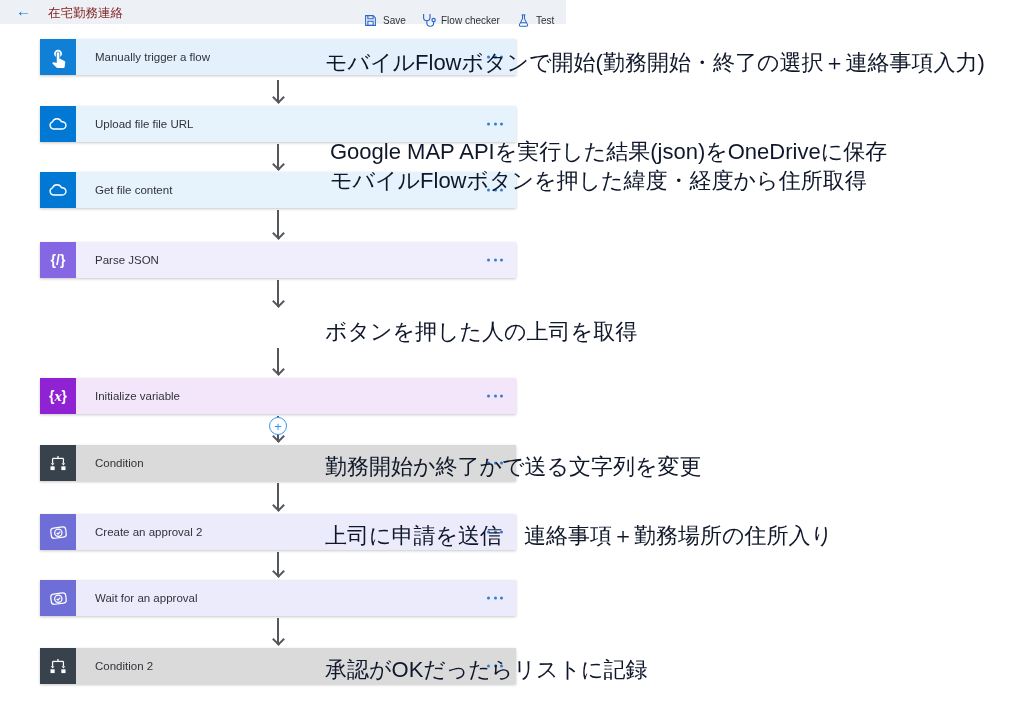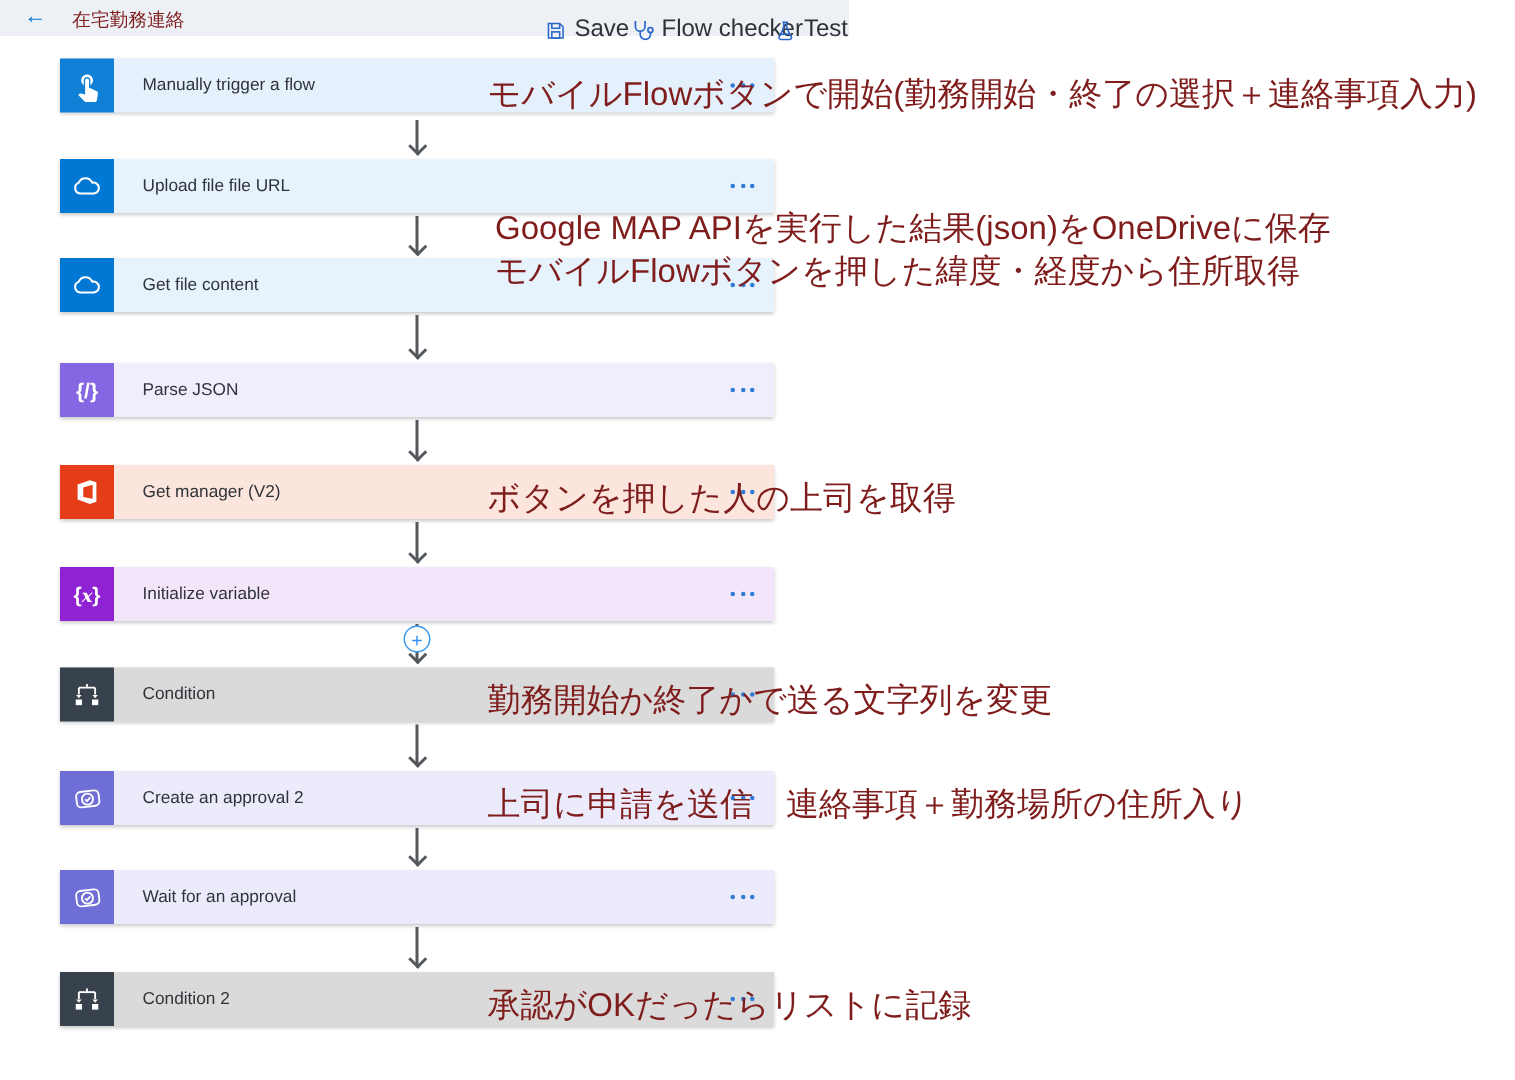--- a/index.html
+++ b/index.html
@@ -6,21 +6,21 @@
   html,body { width:1010px; height:720px; background:#fff; overflow:hidden;
               font-family:"Liberation Sans","DejaVu Sans",sans-serif; }
   .stage { position:relative; width:1010px; height:720px; background:#fff; }
 
   
   .topbar { position:absolute; top:0; left:0; width:566px; height:24px;
             background:#edf0f4; display:flex; align-items:center; }
   .back-btn { position:absolute; left:16px; top:2px; color:#0078d4; font-size:15px; cursor:pointer; }
   .flow-title { position:absolute; left:48px; top:5px; font-size:12.5px; color:#7f1d1d; }
   .cmd-btn { position:absolute; top:0; height:40px; display:flex; align-items:center; gap:5px;
-             font-size:16px; color:#2f3236; cursor:pointer;text-align:center; }
+             font-size:10px; color:#2f3236; cursor:pointer;text-align:center; }
   .cmd-btn svg { display:block; }
 
   
   .card { position:absolute; left:40px; width:476px; height:36px; display:flex;
           box-shadow:0 1px 2.5px rgba(0,0,0,.22); cursor:pointer; }
   .card .icon { width:36px; height:36px; flex:none; display:flex;
                 align-items:center; justify-content:center; color:#fff; }
   .card .body { flex:1; position:relative; display:flex; align-items:center;
                 padding-left:19px; font-size:11.5px; color:#30333a; }
   .dots { position:absolute; right:13px; top:50%; transform:translateY(-50%);
@@ -33,21 +33,21 @@
   .connector { position:absolute; left:277px; width:2px; background:#54575c; }
   .connector::after { content:""; position:absolute; left:-3.5px; bottom:0;
                       width:7px; height:7px; border-right:2px solid #54575c;
                       border-bottom:2px solid #54575c; transform:rotate(45deg); }
   .plus-btn { position:absolute; left:269px; top:417px; width:18px; height:18px;
               border-radius:50%; background:#fff; border:1.5px solid #3b9af0;
               color:#2f93ef; display:flex; align-items:center; justify-content:center;
               font-size:13px; line-height:1; z-index:3; cursor:pointer; }
 
   
-  .annotation { position:absolute; font-size:22px; color:#7f1d1d; white-space:nowrap;
+  .annotation { position:absolute; font-size:22px; color:#0f172a; white-space:nowrap;
                 z-index:5; letter-spacing:0; }
 </style>
 </head>
 <body>
 
 <div class="stage">
 
   <div class="topbar">
     <span class="back-btn">←</span>
     <span class="flow-title">在宅勤務連絡</span>
@@ -151,35 +151,20 @@
         <span>Parse JSON</span>
       <span class="dots">
           <i></i>
           <i></i>
           <i></i>
         </span>
     </span>
   </div>
   <div class="connector" style="top:280px; height:26px;"></div>
 
-  <div class="card" style="top: 310px; background: rgb(251, 229, 220);">
-    <span class="icon" style="background: rgb(229, 61, 23);">
-      <svg width="20" height="20" viewBox="0 0 24 24">
-          <path fill="#fff" fill-rule="evenodd" d="M19.5 4.2L14.3 2.5 4.5 6v12l9.8 3.5 5.2-1.7V4.2zM16.5 17.4L9 15.9V8.3l7.5-2.1v11.2z"></path>
-        </svg>
-    </span>
-    <span class="body">
-        <span>Get manager (V2)</span>
-      <span class="dots">
-          <i></i>
-          <i></i>
-          <i></i>
-        </span>
-    </span>
-  </div>
   <div class="connector" style="top:348px; height:26px;"></div>
 
   <div class="card" style="top: 378px; background: rgb(244, 230, 250);">
     <span class="icon" style="background: rgb(143, 35, 211);">
       <span class="txt-icon">{<i>x</i>}</span>
     </span>
     <span class="body">
         <span>Initialize variable</span>
       <span class="dots">
           <i></i>

